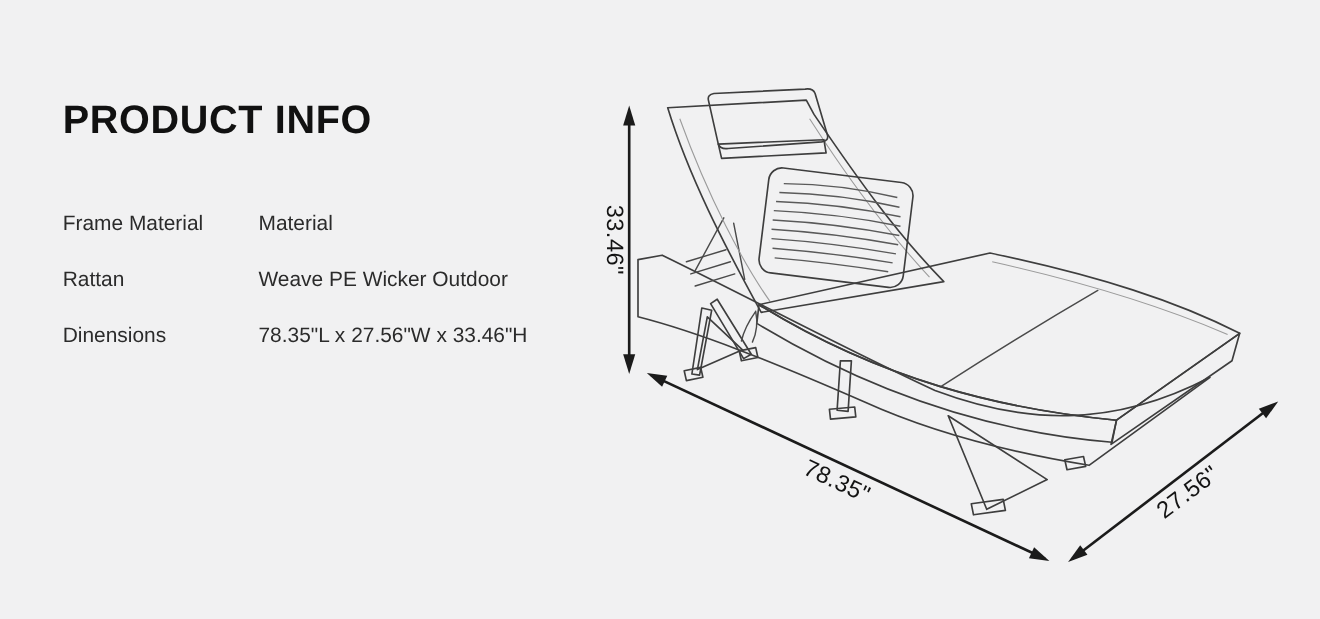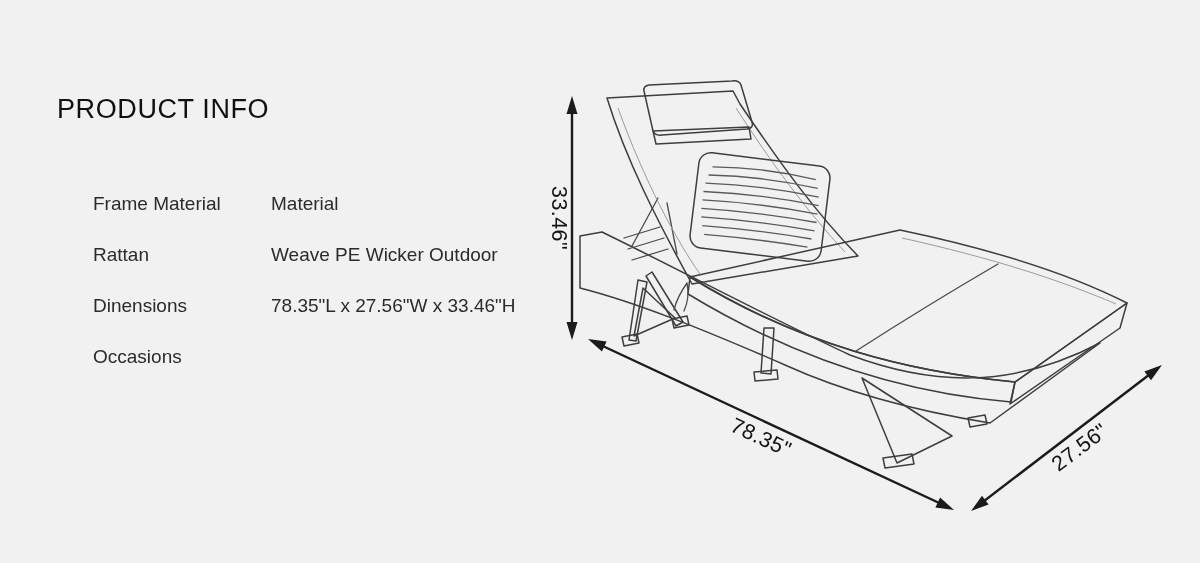--- a/index.html
+++ b/index.html
@@ -4,24 +4,24 @@
 <style>
   html,body { margin:0; padding:0; background:#f1f1f2; }
   .screen {
     position:relative; width:1200px; height:563px;
     background:#f1f1f2; overflow:hidden;
     font-family:"Liberation Sans", sans-serif;
     color:#222;
   }
   .title {
     position:absolute; left:57px; top:92px;
-    font-size:27px; line-height:34px; font-weight:400;
+    font-size:36px; line-height:34px; font-weight:700;
     letter-spacing:0.6px; color:#111;
   }
-  .specs { position:absolute; left:57px; top:193px; width:460px;margin-left:36px; }
+  .specs { position:absolute; left:57px; top:193px; width:460px; }
   .spec-row { display:flex; margin-bottom:29px; font-size:19px; line-height:22px; color:#2b2b2b; }
   .spec-label { width:178px; flex:0 0 178px; }
   .spec-value { flex:1; }
   .drawing { position:absolute; left:540px; top:60px; width:660px; height:495px; }
   .dim-line { stroke:#1b1b1b; stroke-width:2.4; fill:none; }
   .dim-head { fill:#1b1b1b; stroke:none; }
   .dim-text {
     font-family:"Liberation Sans", sans-serif;
     font-size:21.5px; fill:#141414; letter-spacing:0.4px;
   }
@@ -44,21 +44,20 @@
     </div>
     <div class="spec-row">
       <div class="spec-label">Rattan</div>
       <div class="spec-value">Weave PE Wicker Outdoor</div>
     </div>
     <div class="spec-row">
       <div class="spec-label">Dinensions</div>
       <div class="spec-value">78.35"L x 27.56"W x 33.46"H</div>
     </div>
     <div class="spec-row">
-      <div class="spec-label">Occasions</div>
     </div>
   </div>
 
   <svg class="drawing" viewBox="0 0 660 495" xmlns="http://www.w3.org/2000/svg">
     <defs>
       <pattern id="wicker" width="15" height="8" patternUnits="userSpaceOnUse" patternTransform="rotate(9)">
         <rect width="15" height="8" fill="#ececed"></rect>
         <path d="M1,2.5 h6 M8.5,6 h6" stroke="#989898" stroke-width="1.7" stroke-linecap="round" fill="none"></path>
       </pattern>
     </defs>

